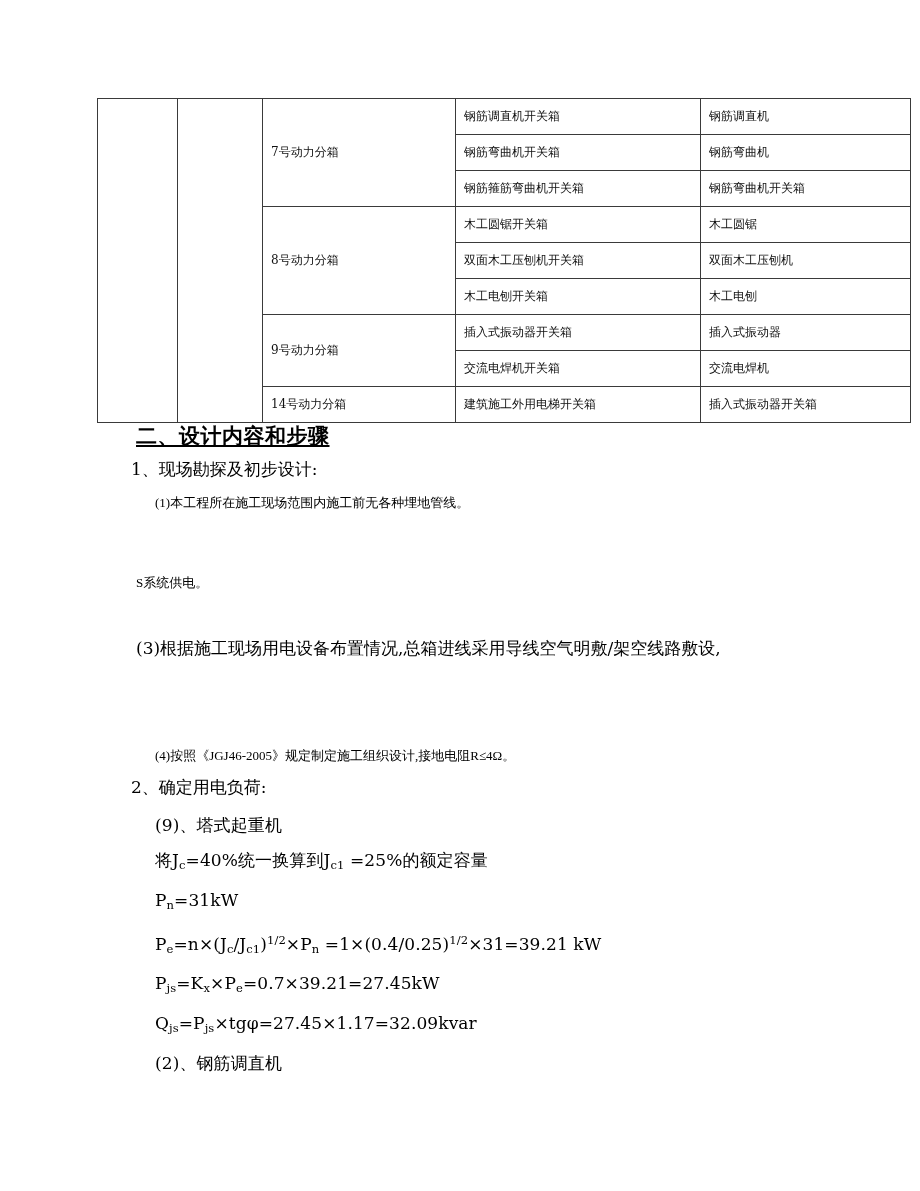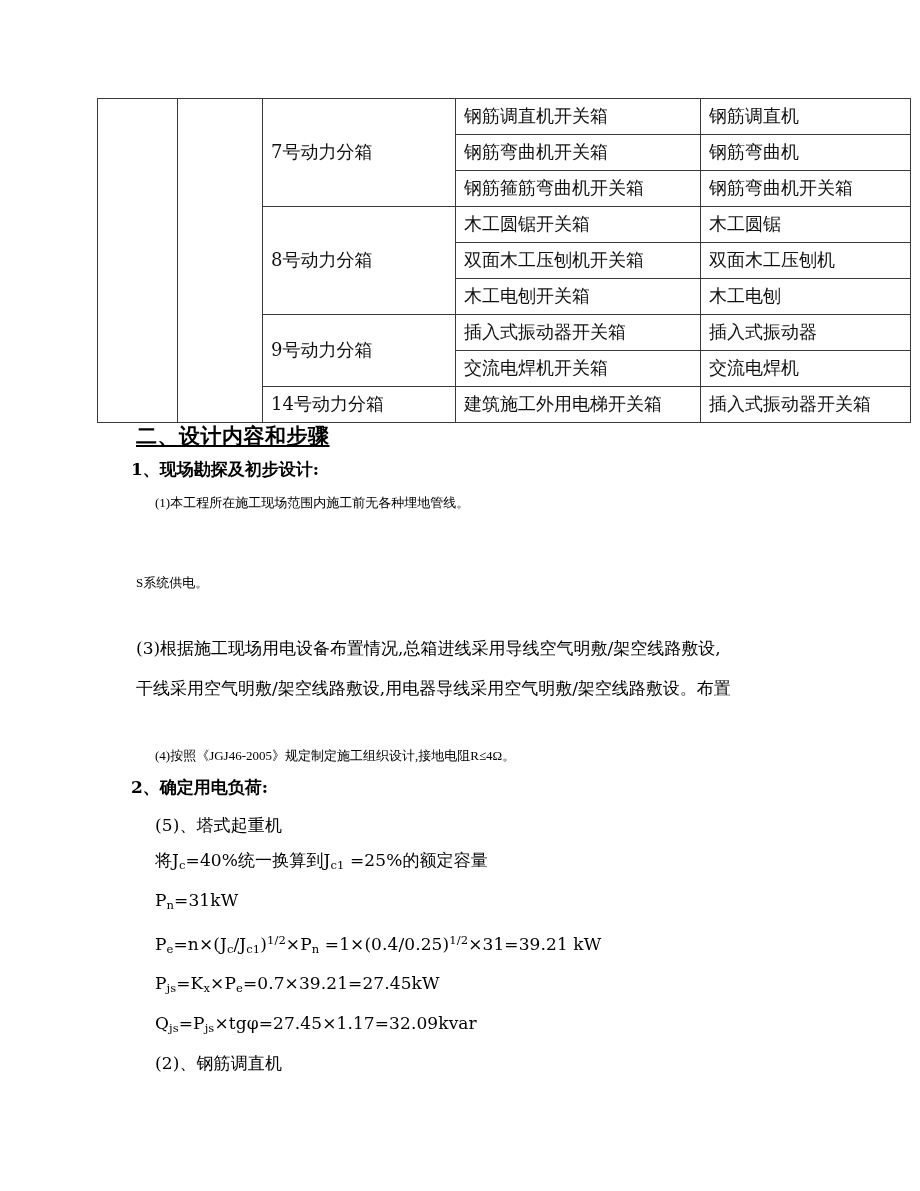--- a/index.html
+++ b/index.html
@@ -28,21 +28,21 @@
     width: 738px;
   }
   table.equip-table {
     border-collapse: collapse;
     width: 738px;
     table-layout: fixed;
   }
   table.equip-table td {
     border: 1px solid #3a3a3a;
     font-family: "DejaVu Serif", "Liberation Serif", serif;
-    font-size: 18px;
+    font-size: 12px;
     line-height: 1.25;
     padding: 4px 6px 5px 8px;
     vertical-align: middle;
     height: 26px;
     color: #111111;
     white-space: nowrap;
   }
   td.c-empty1 { width: 65px; }
   td.c-empty2 { width: 70px; }
   td.c-box    { width: 178px; }
@@ -56,21 +56,21 @@
     top: 422px;
     font-size: 21px;
     font-weight: bold;
     letter-spacing: 0.5px;
     font-family: "DejaVu Serif", "Liberation Serif", serif;
     text-decoration: underline;
   }
   .h-sub {
     position: absolute;
     font-size: 17px;
-    font-weight: bold;
+    font-weight: normal;
     font-family: "DejaVu Serif", "Liberation Serif", serif;
     text-align: center;
   }
   .h-sub-1 { left: 131px; top: 458px; }
   .h-sub-2 { left: 131px; top: 776px; }
 
   
   .para {
     position: absolute;
     font-size: 13px;
@@ -183,30 +183,29 @@
   </div>
 
   <div class="h-main">二、设计内容和步骤</div>
   <div class="h-sub h-sub-1">1、现场勘探及初步设计:</div>
 
   <div class="para p-1">(1)本工程所在施工现场范围内施工前无各种埋地管线。</div>
   <div class="para p-2b">S系统供电。</div>
 
   <div class="block3">
     <span class="ln">(3)根据施工现场用电设备布置情况,总箱进线采用导线空气明敷/架空线路敷设,</span>
-    <span class="ln">干线采用空气明敷/架空线路敷设,用电器导线采用空气明敷/架空线路敷设。布置</span>
   </div>
 
   <div class="para p-4">(4)按照《JGJ46-2005》规定制定施工组织设计,接地电阻R≤4Ω。</div>
 
   <div class="h-sub h-sub-2">2、确定用电负荷:</div>
 
   <div class="formulas">
 
-    <span class="fline">(5)、塔式起重机</span>
+    <span class="fline">(9)、塔式起重机</span>
 
 
     <span class="fline"><span>将J</span><sub>c</sub><span>=40%统一换算到J</span><sub>c1</sub><span> =25%的额定容量</span></span>
 
     <span class="fline"><span>P</span><sub>n</sub><span>=31kW</span></span>
 
     <span class="fline"><span>P</span><sub>e</sub><span>=n×(J</span><sub>c</sub><span>/J</span><sub>c1</sub><span>)</span><sup>1/2</sup><span>×P</span><sub>n</sub><span> =1×(0.4/0.25)</span><sup>1/2</sup><span>×31=39.21 kW</span></span>
 
     <span class="fline"><span>P</span><sub>js</sub><span>=K</span><sub>x</sub><span>×P</span><sub>e</sub><span>=0.7×39.21=27.45kW</span></span>
 

